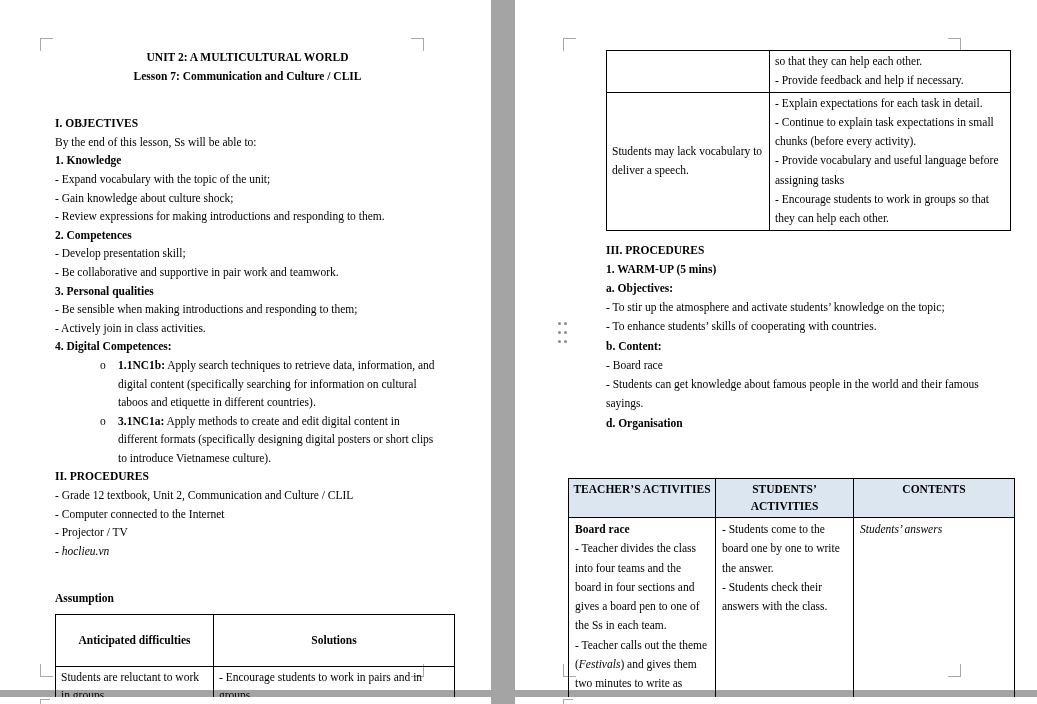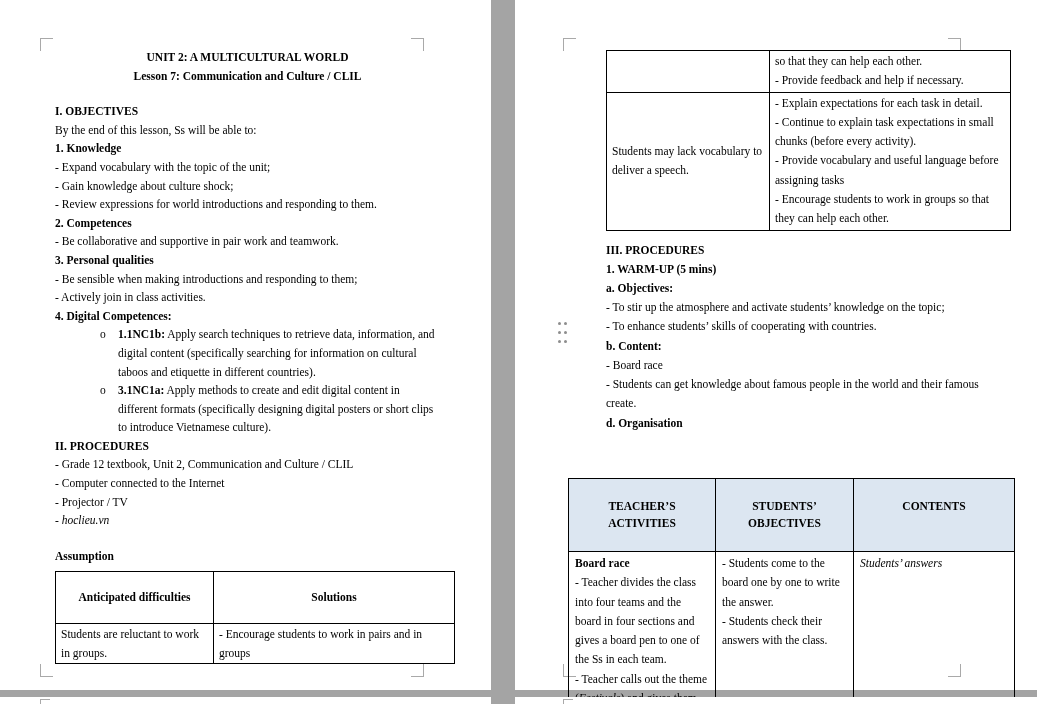--- a/index.html
+++ b/index.html
@@ -18,39 +18,39 @@
   .page{position:absolute;top:0;height:690px;background:var(--page-bg,#fff);}
   #page-left{left:0;width:491px;}
   #page-right{left:515px;width:522px;}
   .next-page-sliver{position:absolute;top:697px;height:7px;background:var(--page-bg,#fff);}
   #sliver-left{left:0;width:491px;}
   #sliver-right{left:515px;width:522px;}
 
   .content{position:absolute;font-size:11.5px;}
   #content-left{left:55px;top:48px;width:385px;line-height:18.6px;}
   #content-right{left:75px;top:50px;width:405px;line-height:19.2px;margin-left:16px;}
-  .gap-top{margin-top:17px;}
+  .gap-top{margin-top:29px;}
   .sec-gap{margin-top:10px;}
 
   .bullet{display:flex;padding-left:45px;}
   .bullet .marker{flex:0 0 18px;width:18px;}
 
   table{border-collapse:collapse;table-layout:fixed;}
   th,td{border:1px solid var(--table-border,#000);font-size:11.5px;vertical-align:top;}
   th{font-weight:bold;text-align:center;padding:17px 4px;line-height:17px;}
   td{padding:1px 5px;line-height:19px;}
   .va-mid{vertical-align:middle;}
 
   #assumption-table{width:400px;margin-top:6px;}
   #assumption-table td{line-height:18.3px;}
   #assumption-table-cont{width:405px;}
   #assumption-table-cont td{line-height:19.3px;}
 
   #activities-table{position:absolute;left:53px;top:478px;width:447px;}
-  #activities-table th{background:var(--table-header-bg,#dce6f1);padding:19px;}
+  #activities-table th{background:var(--table-header-bg,#dce6f1);padding:2px;}
   #activities-table td{padding:2px 6px;line-height:19.3px;}
 
   .mark{position:absolute;width:13px;height:13px;}
   .m-tl{border-left:1px solid #a9a9a9;border-top:1px solid #a9a9a9;}
   .m-tr{border-right:1px solid #a9a9a9;border-top:1px solid #a9a9a9;}
   .m-bl{border-left:1px solid #a9a9a9;border-bottom:1px solid #a9a9a9;}
   .m-br{border-right:1px solid #a9a9a9;border-bottom:1px solid #a9a9a9;}
   .mark-sliver{position:absolute;width:10px;height:5px;top:2px;border-left:1px solid #a9a9a9;border-top:1px solid #a9a9a9;}
 
   .drag-handle{
@@ -72,23 +72,24 @@
   <div id="content-left" class="content">
     <p class="center bold">UNIT 2: A MULTICULTURAL WORLD</p>
     <p class="center bold">Lesson 7: Communication and Culture / CLIL</p>
 
     <p class="bold gap-top">I. OBJECTIVES</p>
     <p>By the end of this lesson, Ss will be able to:</p>
 
     <p class="bold">1. Knowledge</p>
     <p>- Expand vocabulary with the topic of the unit;</p>
     <p>- Gain knowledge about culture shock;</p>
-    <p>- Review expressions for world introductions and responding to them.</p>
+    <p>- Review expressions for making introductions and responding to them.</p>
 
     <p class="bold">2. Competences</p>
+    <p>- Develop presentation skill;</p>
     <p>- Be collaborative and supportive in pair work and teamwork.</p>
 
     <p class="bold">3. Personal qualities</p>
     <p>- Be sensible when making introductions and responding to them;</p>
     <p>- Actively join in class activities.</p>
 
     <p class="bold">4. Digital Competences:</p>
     <div class="bullet">
       <span class="marker">o</span>
       <span class="btext"><span class="bold">1.1NC1b:</span><span> Apply search techniques to retrieve data, information, and digital content (specifically searching for information on cultural taboos and etiquette in different countries).</span></span>
@@ -166,34 +167,34 @@
     </tbody>
       </table>
 
     <p class="bold sec-gap">III. PROCEDURES</p>
     <p class="bold">1. WARM-UP (5 mins)</p>
     <p class="bold">a. Objectives:</p>
     <p>- To stir up the atmosphere and activate students’ knowledge on the topic;</p>
     <p>- To enhance students’ skills of cooperating with countries.</p>
     <p class="bold">b. Content:</p>
     <p>- Board race</p>
-    <p>- Students can get knowledge about famous people in the world and their famous create.</p>
+    <p>- Students can get knowledge about famous people in the world and their famous sayings.</p>
     <p class="bold">d. Organisation</p>
   </div>
 
   <table id="activities-table">
     <colgroup>
         <col style="width:147px">
         <col style="width:138px">
         <col>
       </colgroup>
     <tbody>
         <tr>
       <th>TEACHER’S ACTIVITIES</th>
-      <th>STUDENTS’ OBJECTIVES</th>
+      <th>STUDENTS’ ACTIVITIES</th>
       <th>CONTENTS</th>
     </tr>
     <tr>
       <td>
         <p class="bold">Board race</p>
         <p>- Teacher divides the class into four teams and the board in four sections and gives a board pen to one of the Ss in each team.</p>
         <p><span>- Teacher calls out the theme (</span><span class="italic">Festivals</span><span>) and gives them two minutes to write as many names of festivals as they can in 2</span></p>
       </td>
       <td>
         <p>- Students come to the board one by one to write the answer.</p>

